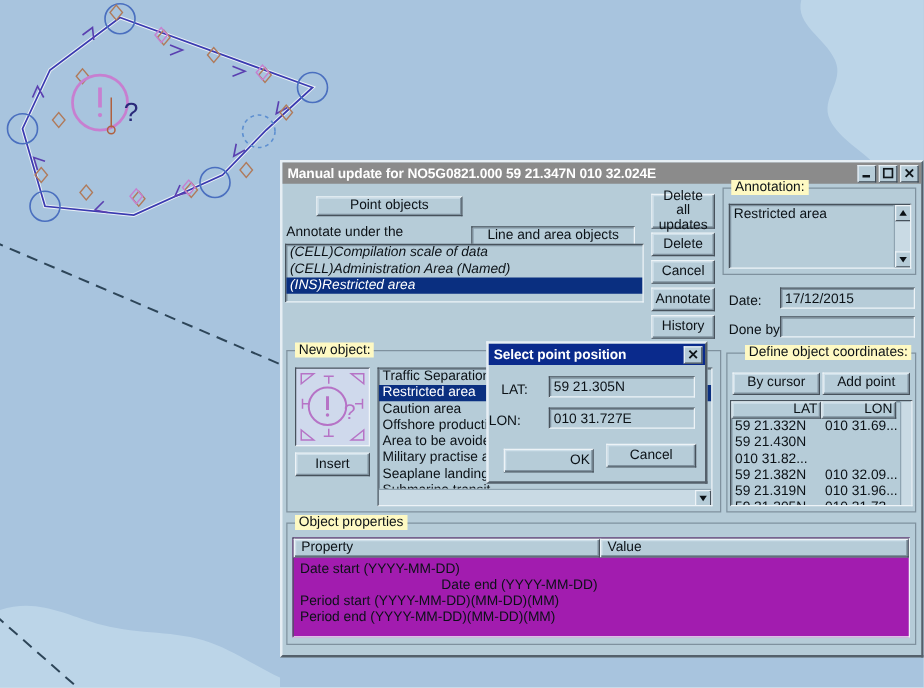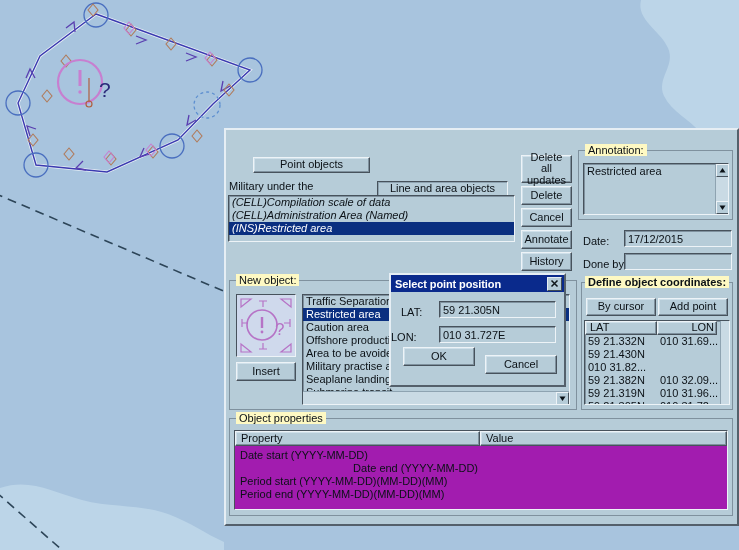--- a/index.html
+++ b/index.html
@@ -227,29 +227,49 @@
         <circle cx="80" cy="92" r="1.7" fill="#c77fd0"></circle>
         <line x1="89" y1="78" x2="89" y2="102" stroke="#b0603f" stroke-width="1.2"></line>
         <circle cx="89" cy="104" r="3" fill="none" stroke="#b0603f" stroke-width="1.2"></circle>
         <text x="99" y="97" font-family="Liberation Sans, sans-serif" font-size="21" fill="#2a2a7a">?</text>
       </g>
     </svg>
   </div>
 
   <div id="mainwin" class="win">
 
+    <div class="titlebar inactive">
+      <span class="ttl">Manual update for NO5G0821.000  59 21.347N  010 32.024E</span>
+      <span class="sysbtns">
+        <span class="sysbtn" title="Minimize">
+          <svg width="9" height="9" viewBox="0 0 9 9">
+              <rect x="1" y="6" width="6" height="2" fill="#10171c"></rect>
+            </svg>
+        </span>
+        <span class="sysbtn" title="Maximize">
+          <svg width="9" height="9" viewBox="0 0 9 9">
+              <rect x="1" y="1" width="7" height="7" fill="none" stroke="#10171c" stroke-width="1.4"></rect>
+            </svg>
+        </span>
+        <span class="sysbtn" title="Close">
+          <svg width="9" height="9" viewBox="0 0 9 9">
+              <path d="M1.5 1.5 L7.5 7.5 M7.5 1.5 L1.5 7.5" stroke="#10171c" stroke-width="1.5"></path>
+            </svg>
+        </span>
+      </span>
+    </div>
 
     <div class="btn" style="left:27px; top:27px; width:117px; height:16px; position:absolute;">
       <span>Point objects</span>
     </div>
     <div class="btn pressed" style="left:151px; top:27px; width:131px; height:16px; position:absolute;">
       <span>Line and area objects</span>
     </div>
 
-    <div class="lbl" style="left:3px; top:50px;">Military under the</div>
+    <div class="lbl" style="left:3px; top:50px;">Annotate under the</div>
 
     <div class="listbox" style="position:absolute; left:2px; top:65px; width:287px; height:47px;font-style:italic;">
       <div class="row">(CELL)Compilation scale of data</div>
       <div class="row">(CELL)Administration Area (Named)</div>
       <div class="row sel">(INS)Restricted area</div>
     </div>
 
     <div class="btn" style="position:absolute; left:295px; top:25px; width:51px; height:28px; flex-direction:column;">
       <span style="white-space:normal;">Delete all updates</span>
     </div>
@@ -336,31 +356,31 @@
       <div class="hsb">
         <span class="sbbtn" style="position:absolute; right:0; top:0;">
           <svg width="7" height="7" viewBox="0 0 7 7">
               <path d="M3.5 6 L0.5 1.5 L6.5 1.5 Z" fill="#0b1116"></path>
             </svg>
         </span>
       </div>
     </div>
 
     <div class="group" style="left:355px; top:152px; width:152px; height:128px;">
-      <span class="glabel" style="left:3px;font-weight:bold;">Define object coordinates:</span>
+      <span class="glabel" style="left:14px;">Define object coordinates:</span>
     </div>
     <div class="btn" style="position:absolute; left:360px; top:168px; width:70px; height:18px;">
       <span>By cursor</span>
     </div>
     <div class="btn" style="position:absolute; left:432px; top:168px; width:70px; height:18px;">
       <span>Add point</span>
     </div>
     <div class="listbox" style="position:absolute; left:358px; top:190px; width:146px; height:85px;">
       <div style="display:flex; height:14px;">
-        <div class="btn" style="width:72px; height:14px; justify-content:flex-start; padding-left:4px;">
+        <div class="btn" style="width:72px; height:14px; justify-content:flex-end; padding-left:4px;">
           <span>LAT</span>
         </div>
         <div class="btn" style="width:60px; height:14px; justify-content:flex-end; padding-left:4px;">
           <span>LON</span>
         </div>
       </div>
       <div style="display:flex;">
         <div class="row" style="width:72px;">59 21.332N</div>
         <div class="row">010 31.69...</div>
       </div>
@@ -433,21 +453,21 @@
     <div class="lbl" style="left:10px; top:31px;">LAT:</div>
     <div class="field" style="position:absolute; left:48px; top:26px; width:117px; height:17px;">
       <span>59 21.305N</span>
     </div>
 
     <div class="lbl" style="left:0; top:56px;">LON:</div>
     <div class="field" style="position:absolute; left:48px; top:51px; width:117px; height:17px;">
       <span>010 31.727E</span>
     </div>
 
-    <div class="btn" style="position:absolute; left:12px; top:72px; width:72px; height:19px;">
+    <div class="btn" style="position:absolute; left:12px; top:84px; width:72px; height:19px;justify-content:flex-end;">
       <span>OK</span>
     </div>
     <div class="btn" style="position:absolute; left:94px; top:80px; width:72px; height:19px;">
       <span>Cancel</span>
     </div>
   </div>
 
 </div>
 
 </body></html>

